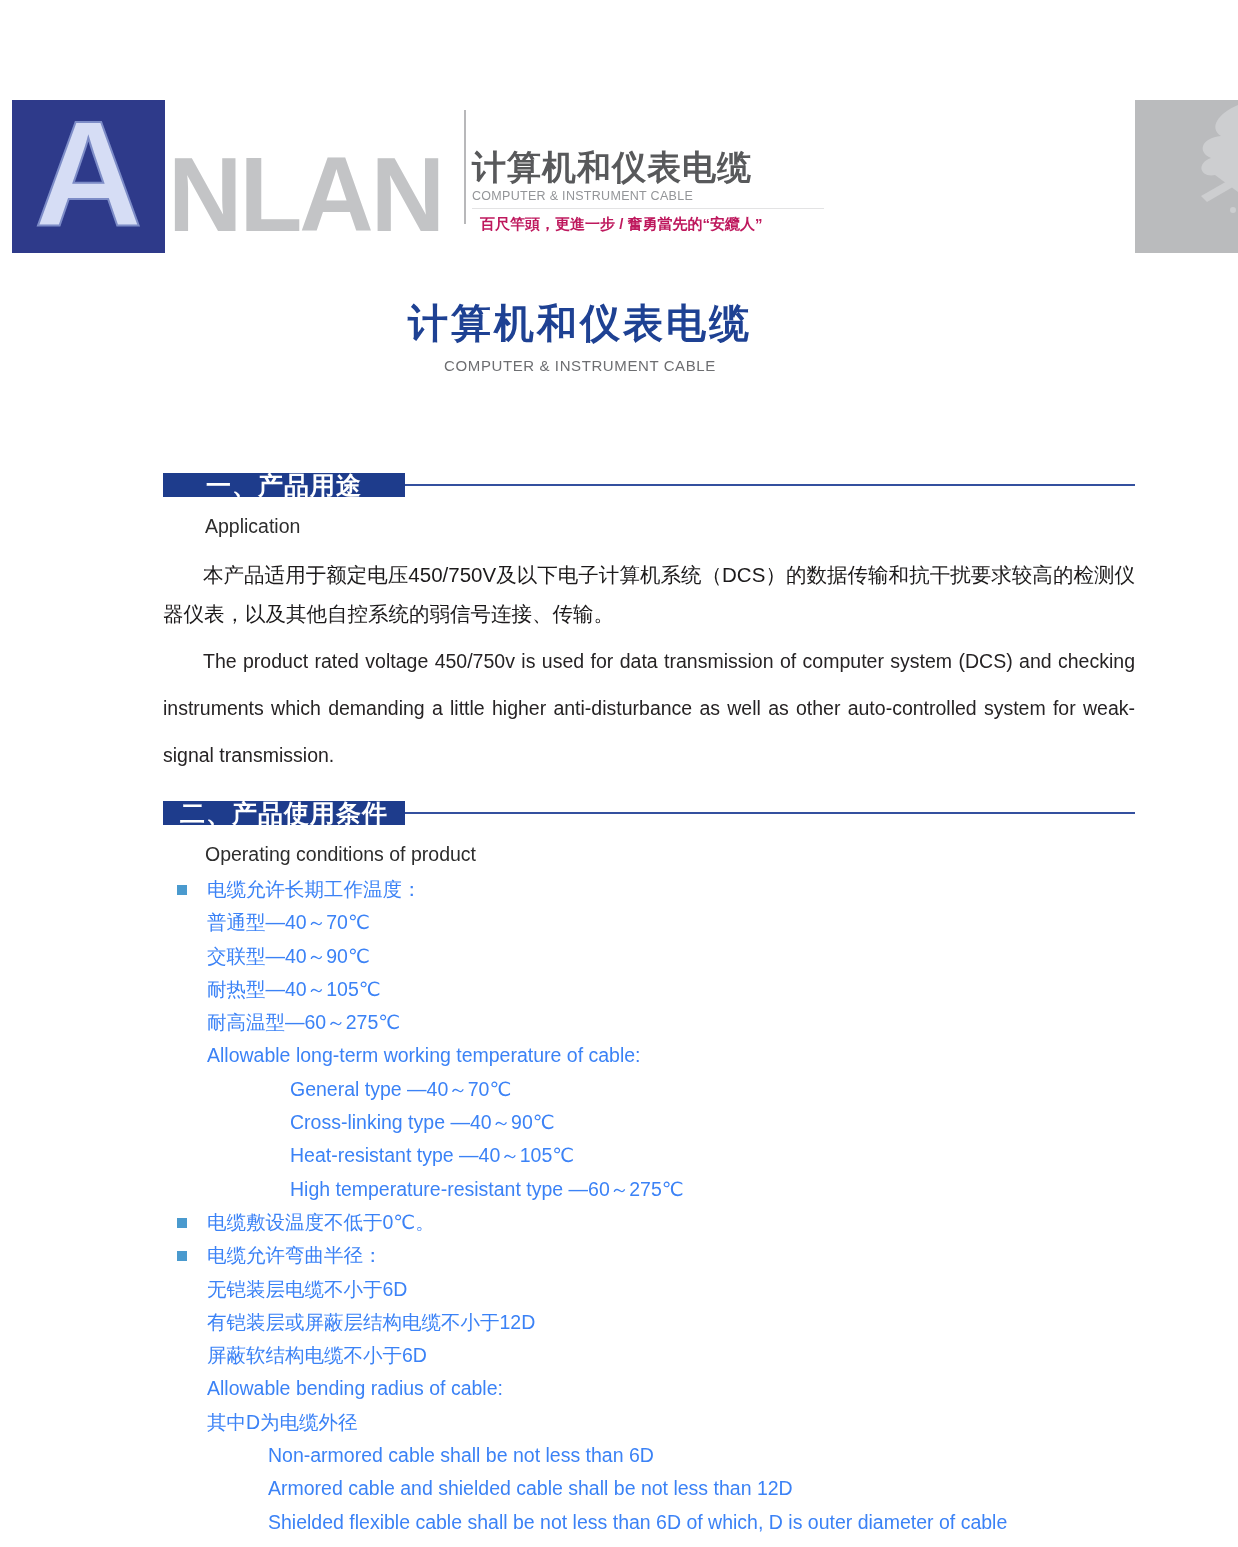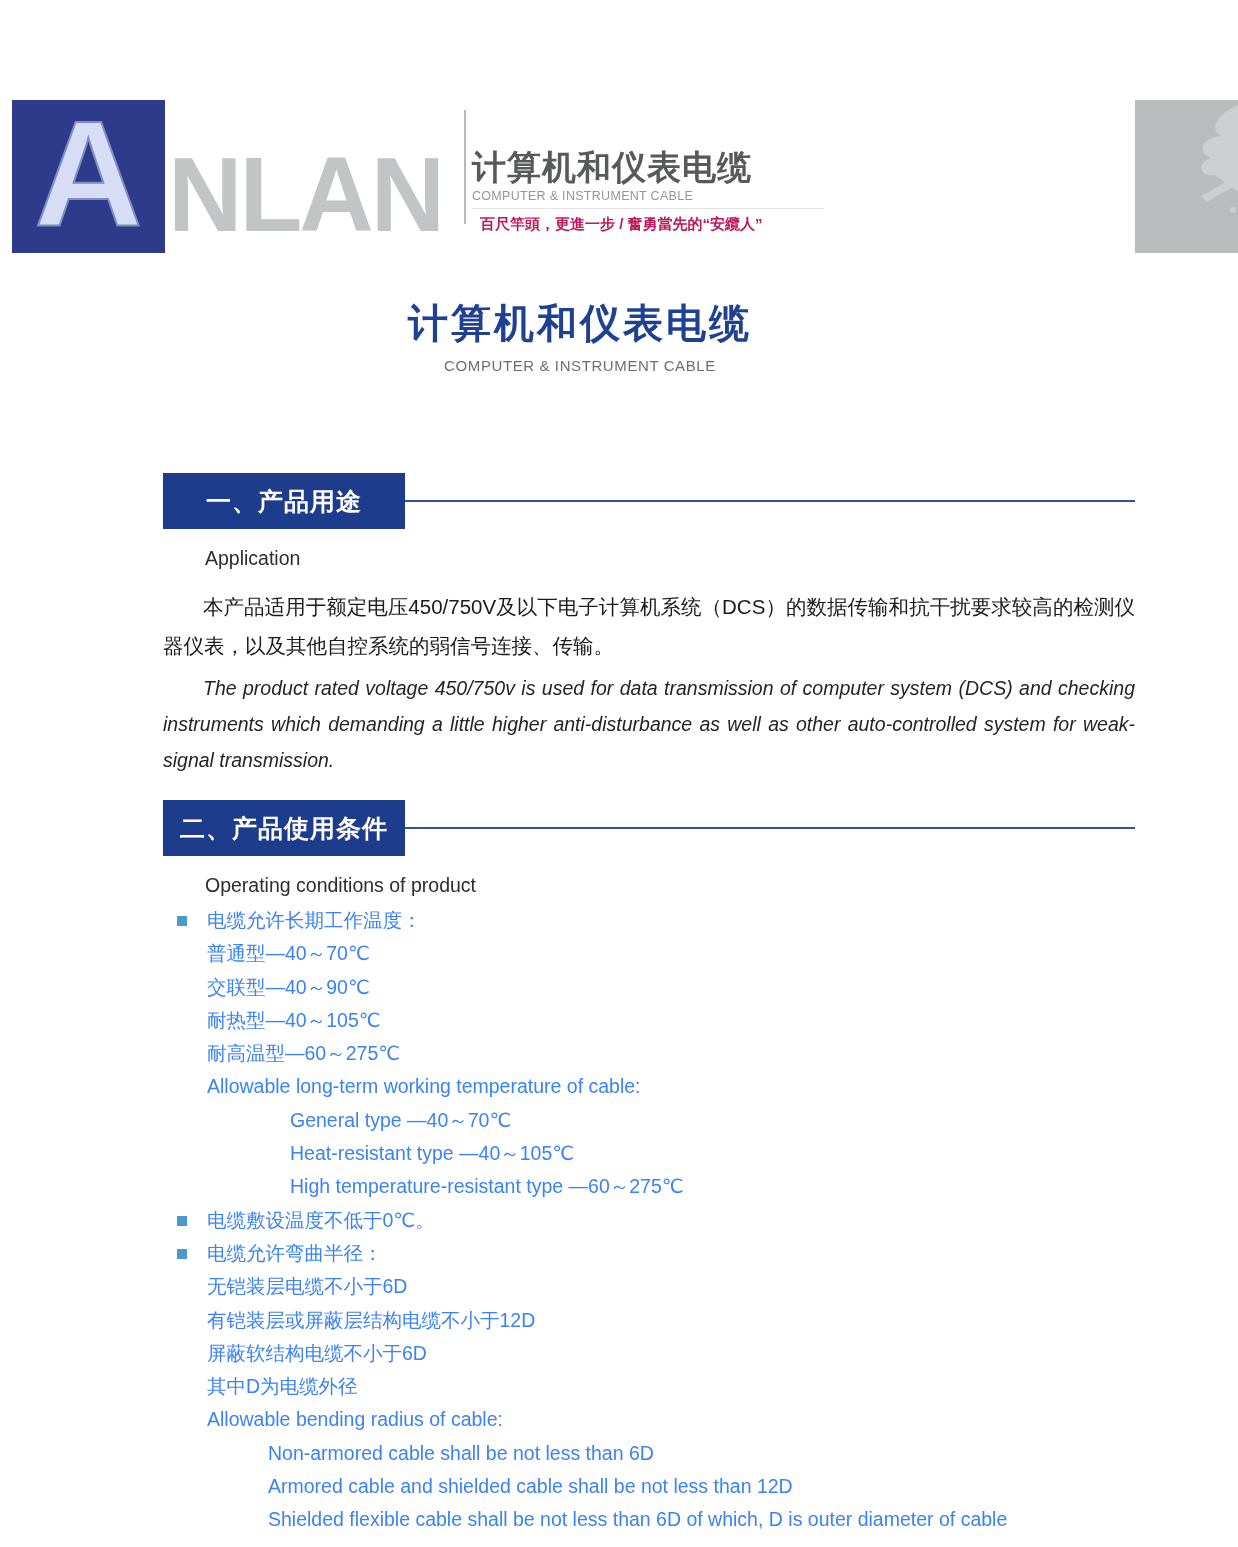--- a/index.html
+++ b/index.html
@@ -59,39 +59,39 @@
     margin-top:11px; font-size:15px; color:#6d6e71; letter-spacing:0.6px;
   }
 
   
   .content { padding:0 103px 0 163px; }
 
   .section-head { display:flex; align-items:center; }
   .section-head.first { margin-top:99px; }
   .section-head.second { margin-top:22px; }
   .head-box {
-    width:242px; height:56px; background:#1e3c8c; color:#ffffff;
+    width:242px; height:24px; background:#1e3c8c; color:#ffffff;
     font-size:25px; font-weight:600; letter-spacing:1px;
     display:flex; align-items:center; justify-content:center;
     white-space:nowrap;
   }
   .head-line { flex:1; height:2px; background:#34509f; }
 
   .sub-heading {
     margin-top:16px; padding-left:42px; font-size:19.5px; color:#2d2d2d;
     line-height:26px;
   }
 
   .para-cn {
     margin-top:16px; font-size:20.5px; line-height:39px; color:#1c1a1b;
     text-indent:40px; text-align:justify;
   }
   .para-en {
-    margin-top:5px; font-size:19.5px; line-height:36px; color:#262324;
-    text-indent:40px; text-align:justify;font-style:italic;
+    margin-top:5px; font-size:19.5px; line-height:47px; color:#262324;
+    text-indent:40px; text-align:justify;
   }
 
   .cond-list { margin-top:6px; }
   .cond-row { position:relative; padding-left:44px; line-height:33.3px;
     font-size:19.5px; color:#3b82f6; white-space:nowrap; }
   .cond-row.indent  { padding-left:127px; }
   .cond-row.indent2 { padding-left:105px; }
   .bullet-sq {
     position:absolute; left:14px; top:12px; width:10px; height:10px;
     background:#4a9ace;
@@ -142,27 +142,28 @@
   <div class="sub-heading">Operating conditions of product</div>
 
   <div class="cond-list">
       <div class="cond-row bullet"><span class="bullet-sq"></span><span>电缆允许长期工作温度：</span></div>
       <div class="cond-row plain"><span>普通型—40～70℃</span></div>
       <div class="cond-row plain"><span>交联型—40～90℃</span></div>
       <div class="cond-row plain"><span>耐热型—40～105℃</span></div>
       <div class="cond-row plain"><span>耐高温型—60～275℃</span></div>
       <div class="cond-row plain"><span>Allowable long-term working temperature of cable:</span></div>
       <div class="cond-row indent"><span>General type —40～70℃</span></div>
+      <div class="cond-row indent"><span>Cross-linking type —40～90℃</span></div>
       <div class="cond-row indent"><span>Heat-resistant type —40～105℃</span></div>
       <div class="cond-row indent"><span>High temperature-resistant type —60～275℃</span></div>
       <div class="cond-row bullet"><span class="bullet-sq"></span><span>电缆敷设温度不低于0℃。</span></div>
       <div class="cond-row bullet"><span class="bullet-sq"></span><span>电缆允许弯曲半径：</span></div>
       <div class="cond-row plain"><span>无铠装层电缆不小于6D</span></div>
       <div class="cond-row plain"><span>有铠装层或屏蔽层结构电缆不小于12D</span></div>
       <div class="cond-row plain"><span>屏蔽软结构电缆不小于6D</span></div>
+      <div class="cond-row plain"><span>Allowable bending radius of cable:</span></div>
       <div class="cond-row plain"><span>其中D为电缆外径</span></div>
-      <div class="cond-row plain"><span>Allowable bending radius of cable:</span></div>
       <div class="cond-row indent2"><span>Non-armored cable shall be not less than 6D</span></div>
       <div class="cond-row indent2"><span>Armored cable and shielded cable shall be not less than 12D</span></div>
       <div class="cond-row indent2"><span>Shielded flexible cable shall be not less than 6D of which, D is outer diameter of cable</span></div>
     </div>
 
 </div>
 
 </body></html>

